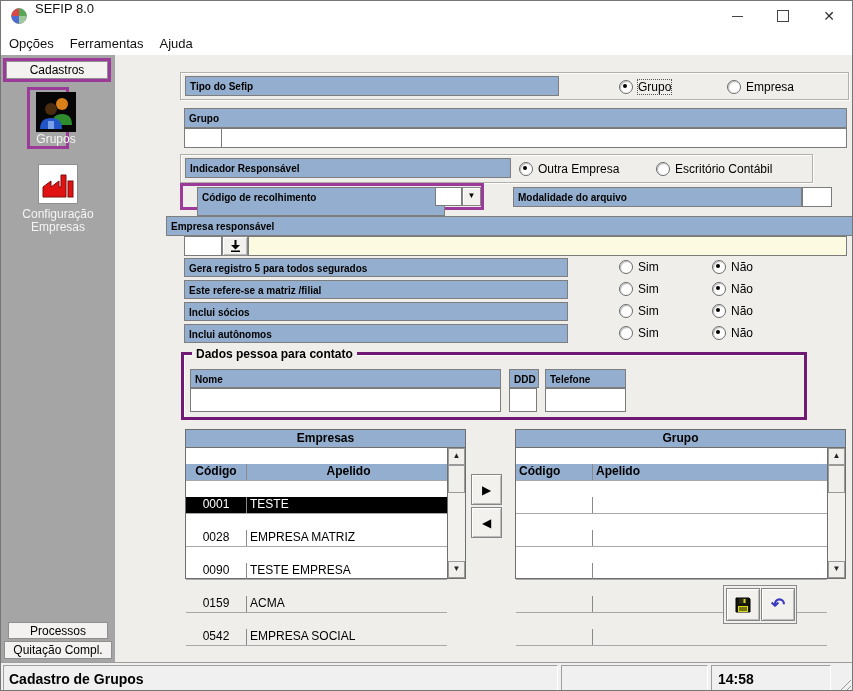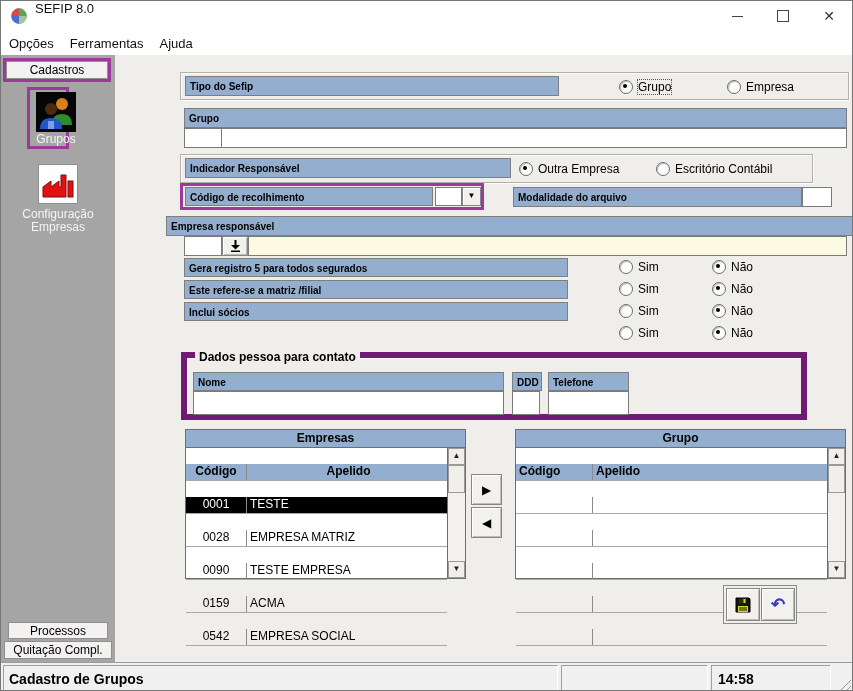--- a/index.html
+++ b/index.html
@@ -27,21 +27,21 @@
   .blue-label{background:var(--blue);border:1px solid #7e7e7e;font-weight:bold;font-size:10px;color:#000;line-height:17px;padding:1px 4px;white-space:nowrap;overflow:hidden;}
   .panel3d{border:1px solid #b3b0ac;box-shadow:1px 1px 0 #fdfdfc, inset 1px 1px 0 #fdfdfc;}
   .tx-input{background:#fff;border:1px solid #7b7b7b;font:12px "Liberation Sans",sans-serif;padding:0 3px;outline:none;}
   .yellow{background:var(--yellow)!important;}
   
   .radio{display:flex;align-items:center;gap:5px;font-size:12px;color:#000;}
   .rb{width:12px;height:12px;border-radius:50%;background:#fff;border:1px solid #6b6b6b;box-shadow:inset 1px 1px 1px #bdbdbd;position:relative;flex:0 0 auto;}
   .rb.checked::after{content:"";position:absolute;left:3px;top:3px;width:4px;height:4px;border-radius:50%;background:#000;}
   .rlabel.focused{outline:1px dotted #555;}
   
-  .groupbox{border:6px solid #701a75;box-shadow:inset 1px 1px 0 #fdfdfc;padding-left:35px;}
+  .groupbox{border:3px solid #701a75;box-shadow:inset 1px 1px 0 #fdfdfc;padding-left:35px;}
   .legend{position:absolute;top:-8px;left:8px;background:#f0eeea;padding:0 4px;font-size:12px;font-weight:bold;color:#000;}
   
   .tbl{border:1px solid #6e6e6e;background:#fff;display:flex;flex-direction:column;}
   .tbl-title{height:17px;background:var(--blue);border-bottom:1px solid #6e6e6e;text-align:center;font-weight:bold;font-size:12px;line-height:17px;}
   .tbl-body{flex:1;display:flex;min-height:0;}
   .tbl-grid{flex:1;display:flex;flex-direction:column;min-width:0;}
   .tr{display:flex;height:16px;border-bottom:1px solid #a8a8a8;font-size:12px;line-height:15px;flex:0 0 auto;margin-top:16px;}
   .tr:last-child{border-bottom:none;}
   .th{background:var(--blue);font-weight:bold;}
   .td-code{width:60px;border-right:1px solid #8a8a8a;text-align:center;flex:0 0 auto;}
@@ -152,21 +152,21 @@
     <div class="radio abs" style="left:404px;top:107px">
       <span class="rb checked"></span>
       <span class="rlabel">Outra Empresa</span>
     </div>
     <div class="radio abs" style="left:541px;top:107px">
       <span class="rb"></span>
       <span class="rlabel">Escritório Contábil</span>
     </div>
 
     <div class="purple-frame abs" style="left:65px;top:128px;width:304px;height:27px">
-      <div class="blue-label abs" style="left:2px;top:1px;width:248px;height:19px">Código de recolhimento</div>
+      <div class="blue-label abs" style="left:14px;top:1px;width:248px;height:29px">Código de recolhimento</div>
       <div class="combo abs" style="left:252px;top:1px;width:46px;height:19px">
         <span class="combo-field"></span>
         <span class="combo-btn">▼</span>
       </div>
     </div>
     <div class="blue-label abs" style="left:398px;top:132px;width:289px;height:20px">Modalidade do arquivo</div>
     <input class="tx-input abs" style="left: 687px; top: 132px; width: 30px; height: 20px;">
 
     <div class="blue-label abs" style="left:51px;top:161px;width:778px;height:20px">Empresa responsável</div>
     <input class="tx-input abs" style="left: 69px; top: 181px; width: 38px; height: 20px;">
@@ -202,20 +202,21 @@
     <div class="blue-label abs" style="left:69px;top:247px;width:384px;height:19px">Inclui sócios</div>
     <div class="radio abs" style="left:504px;top:249px">
         <span class="rb"></span>
         <span class="rlabel">Sim</span>
       </div>
     <div class="radio abs" style="left:597px;top:249px">
         <span class="rb checked"></span>
         <span class="rlabel">Não</span>
       </div>
 
+    <div class="blue-label abs" style="left:69px;top:269px;width:384px;height:19px">Inclui autônomos</div>
     <div class="radio abs" style="left:504px;top:271px">
         <span class="rb"></span>
         <span class="rlabel">Sim</span>
       </div>
     <div class="radio abs" style="left:597px;top:271px">
         <span class="rb checked"></span>
         <span class="rlabel">Não</span>
       </div>
 
     <div class="groupbox abs" style="left:66px;top:297px;width:626px;height:68px">

